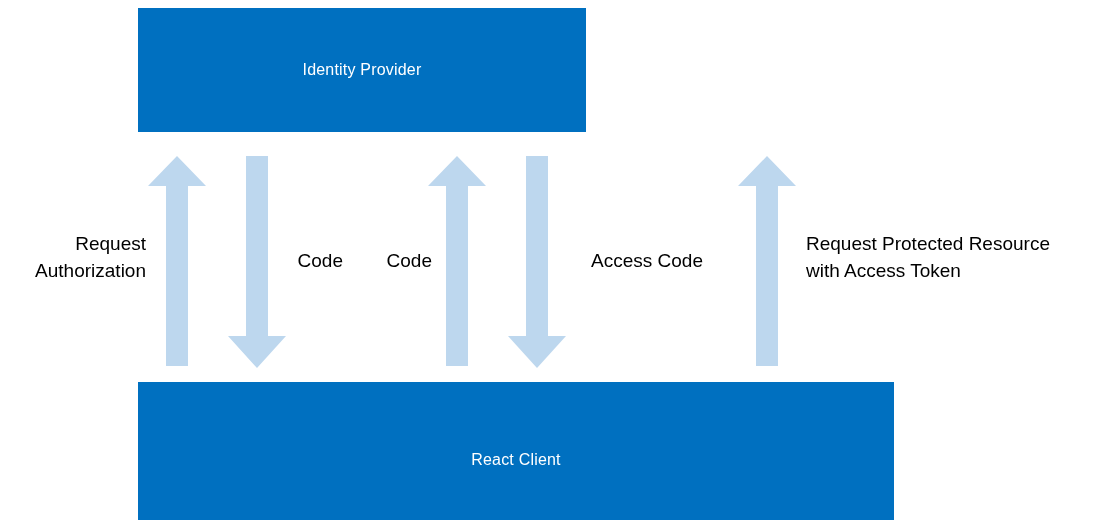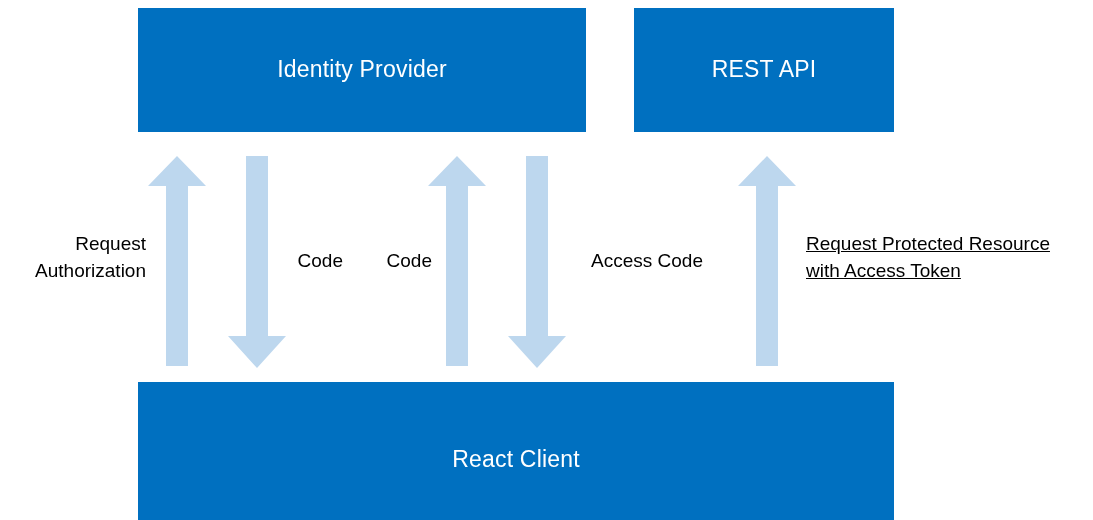--- a/index.html
+++ b/index.html
@@ -17,21 +17,21 @@
   }
 
   
   .node {
     position: absolute;
     background: #0070c0;
     display: flex;
     align-items: center;
     justify-content: center;
     color: #ffffff;
-    font-size: 23px;
+    font-size: 16px;
     font-weight: 400;
     letter-spacing: 0.2px;
   }
   .node-label {
     color: #ffffff;
     line-height: 1.2;
     text-align: center;
   }
 
   #node-identity-provider { left: 138px; top: 8px;  width: 448px; height: 124px; }
@@ -53,34 +53,31 @@
     white-space: pre-line;
   }
   .edge-label.right-align { text-align: right; }
   .edge-label.left-align  { text-align: left; }
   .edge-label.center-align{ text-align: right; }
 
   #label-request-authorization { left: -6px; top: 231px; width: 152px; }
   #label-code-down             { left: 279px; top: 248px; width: 64px; }
   #label-code-up               { left: 368px; top: 248px; width: 64px; }
   #label-access-token          { left: 563px; top: 248px; width: 140px; }
-  #label-request-protected     { left: 806px; top: 231px; width: 282px; text-decoration: underline; }
+  #label-request-protected     { left: 806px; top: 231px; width: 282px; }
 </style>
 </head>
 <body>
 
 <div id="canvas">
 
   <div class="node" id="node-identity-provider">
     <span class="node-label">Identity Provider</span>
   </div>
 
-  <div class="node" id="node-rest-api">
-    <span class="node-label">REST API</span>
-  </div>
 
   <div class="node" id="node-react-client">
     <span class="node-label">React Client</span>
   </div>
 
   <div class="arrow" style="left:148px; top:156px; width:58px; height:210px;">
     <svg viewBox="0 0 58 210" preserveAspectRatio="none" aria-hidden="true">
       <polygon points="29,0 58,30 40,30 40,210 18,210 18,30 0,30" fill="#bdd7ee"></polygon>
     </svg>
   </div>

